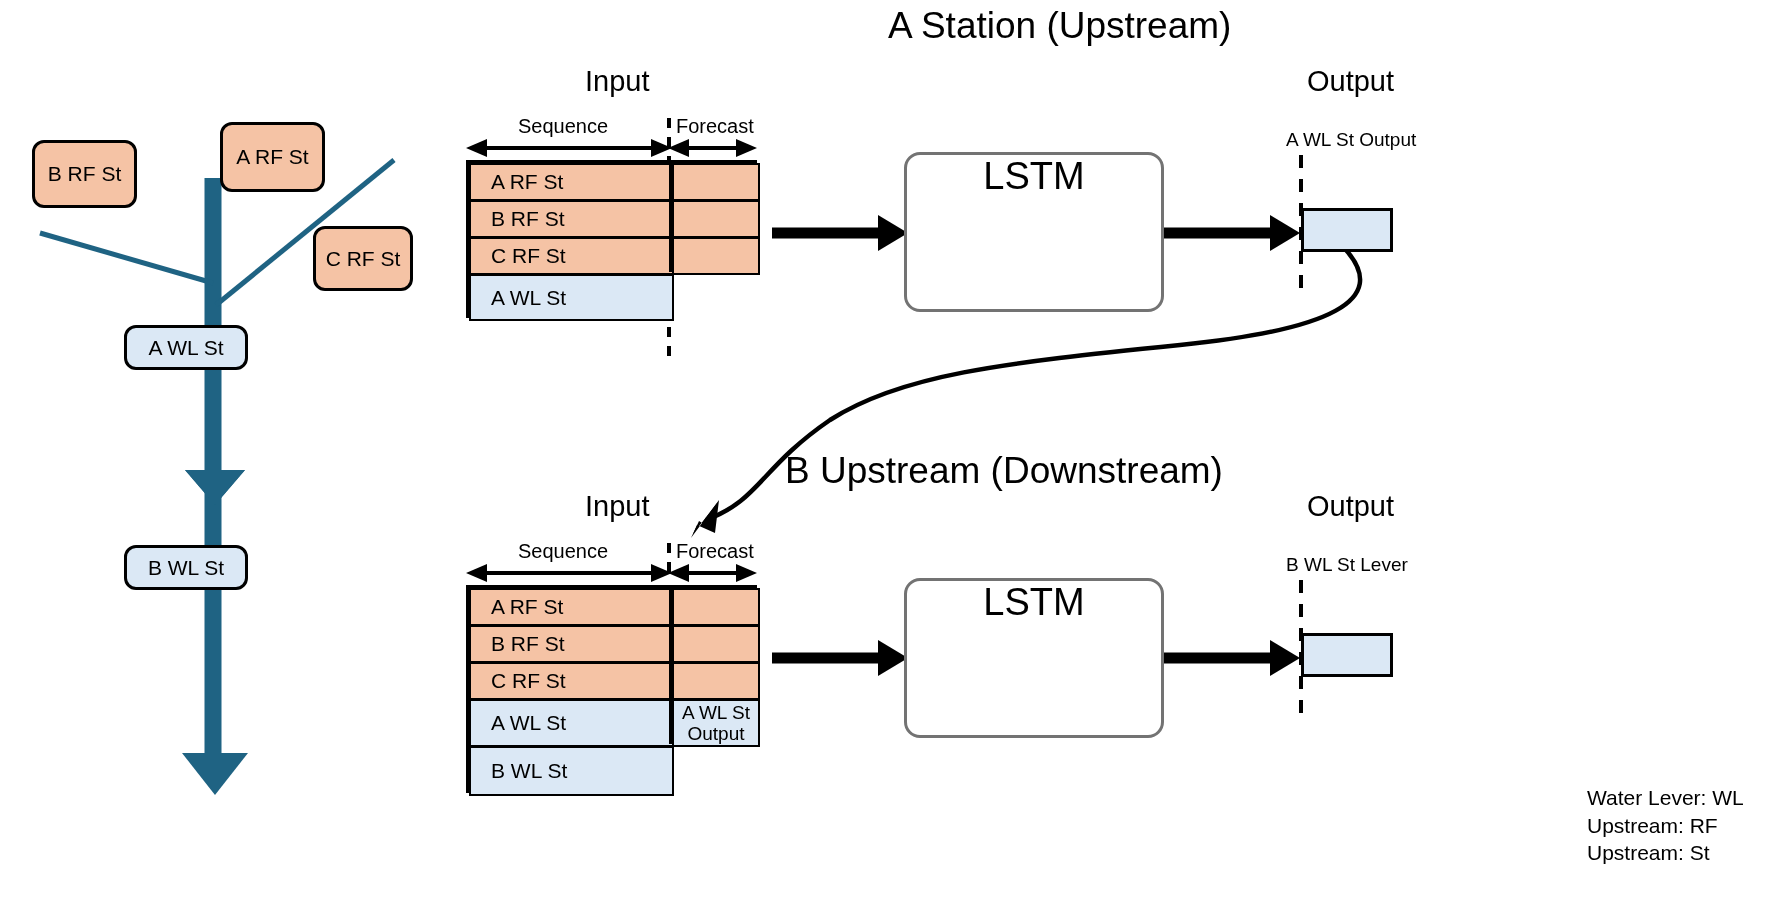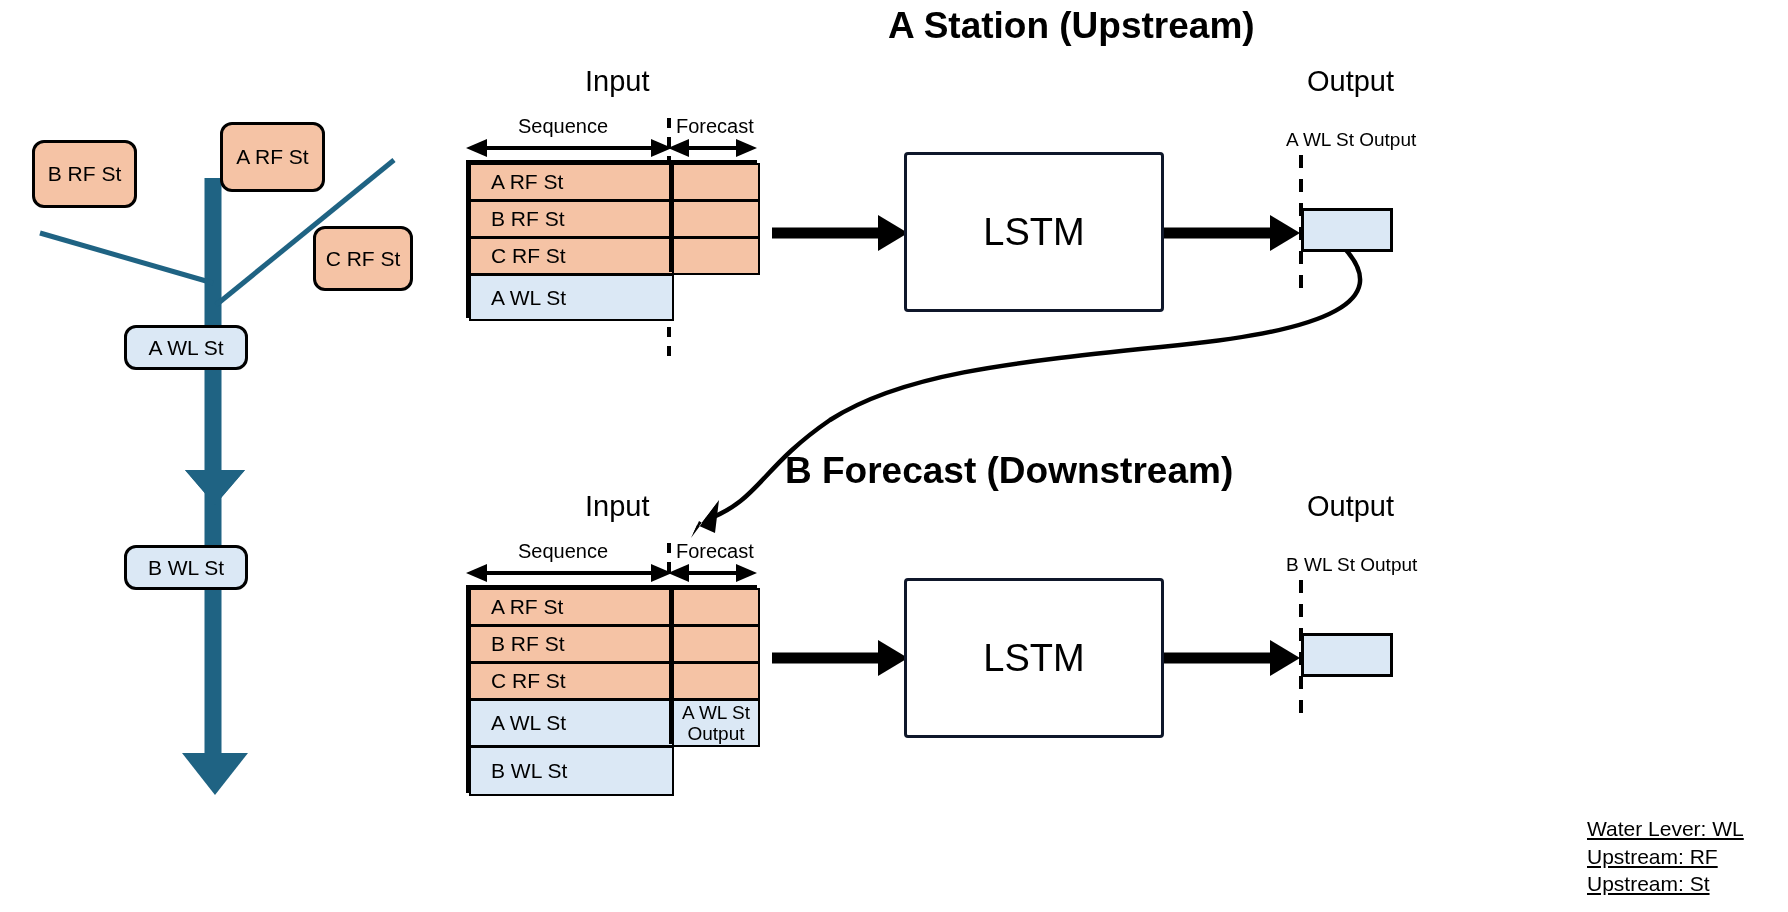--- a/index.html
+++ b/index.html
@@ -28,21 +28,21 @@
     box-sizing: border-box;
     z-index: 5;
   }
   .rf-box { background: #f5c3a5; }
   .wl-box { background: #dbe8f5; }
 
   
   .section-title {
     position: absolute;
     font-size: 37px;
-    font-weight: bold;
+    font-weight: normal;
     white-space: nowrap;
   }
   .col-title {
     position: absolute;
     font-size: 29px;
     white-space: nowrap;
   }
   .small-label {
     position: absolute;
     font-size: 20px;
@@ -74,25 +74,24 @@
   .cell.fc {
     padding-left: 0;
     justify-content: center;
     text-align: center;
     line-height: 1.12;
   }
 
   
   .lstm {
     position: absolute;
-    border: 3px solid #0f172a;
-    border-radius: 4px;
+    border: 3px solid #737373;
+    border-radius: 16px;
     background: #fff;
     display: flex;
-    align-items: center;
     justify-content: center;
     font-size: 38px;
     box-sizing: border-box;
   }
 
   
   .out-bar {
     position: absolute;
     background: #dbe8f5;
     border: 3px solid #000;
@@ -234,21 +233,21 @@
   </div>
 </div>
 
 <div class="lstm" style="left:904px; top:152px; width:260px; height:160px;">
   <span>LSTM</span>
 </div>
 
 <div class="tiny-label" style="left:1286px; top:129px;">A WL St Output</div>
 <div class="out-bar" style="left:1301px; top:208px; width:92px; height:44px;"></div>
 
-<div class="section-title" style="left:785px; top:450px;">B Forecast (Downstream)</div>
+<div class="section-title" style="left:785px; top:450px;">B Upstream (Downstream)</div>
 
 <div class="col-title" style="left:585px; top:490px;">Input</div>
 <div class="col-title" style="left:1307px; top:490px;">Output</div>
 
 <div class="small-label" style="left:518px; top:540px;">Sequence</div>
 <div class="small-label" style="left:676px; top:540px;">Forecast</div>
 
 <div class="io-table" style="left:466px; top:585px; width:205px; height:208px;">
   <div class="cell" style="position:absolute; left:0; top:0; width:205px; height:38px;">
     <span>A RF St</span>
@@ -280,20 +279,20 @@
   <div class="cell blue fc" style="position:absolute; left:0; top:111px; width:88px; height:48px; font-size:19px;">
     <span style="white-space:pre-line;">A WL St
 Output</span>
   </div>
 </div>
 
 <div class="lstm" style="left:904px; top:578px; width:260px; height:160px;">
   <span>LSTM</span>
 </div>
 
-<div class="tiny-label" style="left:1286px; top:554px;">B WL St Output</div>
+<div class="tiny-label" style="left:1286px; top:554px;">B WL St Lever</div>
 <div class="out-bar" style="left:1301px; top:633px; width:92px; height:44px;"></div>
 
-<div class="legend" style="left:1587px; top:815px;text-decoration:underline;">
+<div class="legend" style="left:1587px; top:784px;">
   <div>Water Lever: WL</div>
   <div>Upstream: RF</div>
   <div>Upstream: St</div>
 </div>
 
 </body></html>

